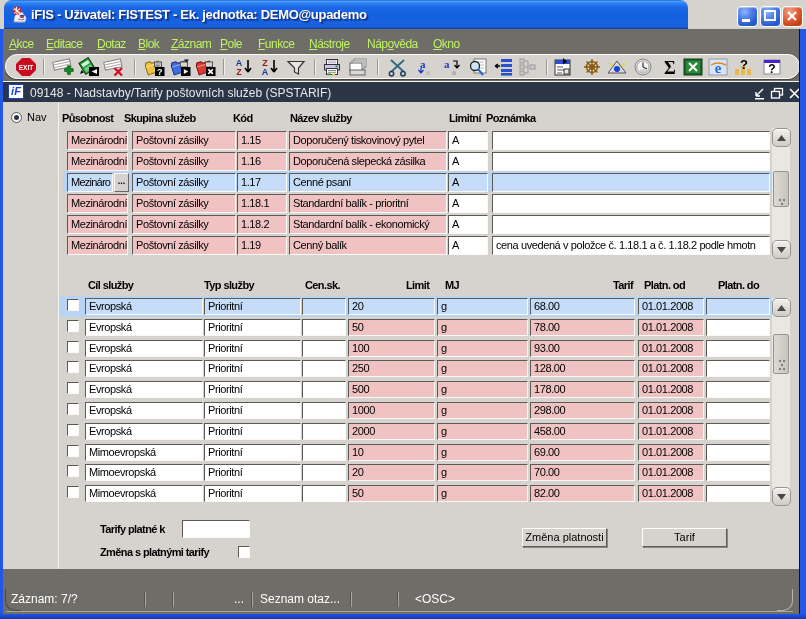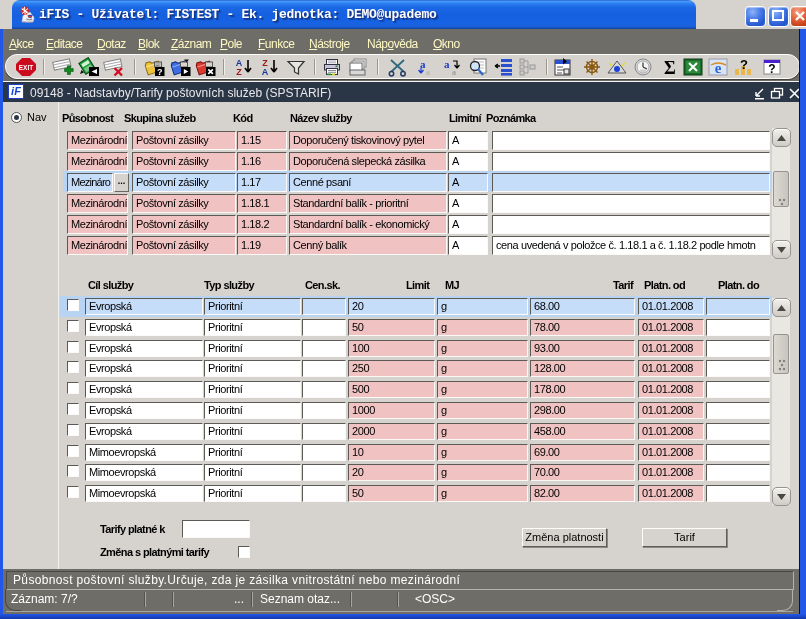--- a/index.html
+++ b/index.html
@@ -1,29 +1,29 @@
 <!DOCTYPE html>
 <html><head><meta charset="utf-8">
 <style>
 *{margin:0;padding:0;box-sizing:border-box;}
 html,body{width:806px;height:619px;overflow:hidden;}
 body{font-family:"Liberation Sans",sans-serif;background:#d6d3ce;position:relative;}
 .abs{position:absolute;}
 
-#titlebar{left:12px;top:0;width:684px;height:29px;
+#titlebar{left:4px;top:0;width:684px;height:29px;
  background:linear-gradient(180deg,#2a63cf 0,#439bfa 5%,#2f81f2 11%,#1a66e4 26%,#1560e0 55%,#1763e4 80%,#1a5fd8 92%,#123f9f 100%);
- border-radius:8px 8px 0 0;font-family:Liberation Mono, monospace;}
+ border-radius:8px 8px 0 0;}
 #title-text{left:27px;top:7px;color:#fff;font-size:13px;font-weight:bold;letter-spacing:-0.3px;text-shadow:1px 1px 0 #17368f,2px 2px 1px rgba(10,25,80,.5);}
 .tbtn{top:6px;width:21px;height:21px;border-radius:4px;border:1px solid #fff;}
 .tbtn.blue{background:radial-gradient(circle at 35% 25%,#8fb4f8 0,#4a7ce8 40%,#2456cc 78%,#2e64d8 100%);box-shadow:inset 0 1px 1px rgba(255,255,255,.5);}
 .tbtn.red{background:radial-gradient(circle at 35% 25%,#f4a088 0,#e2633a 42%,#c23c12 80%,#cc5022 100%);box-shadow:inset 0 1px 1px rgba(255,255,255,.45);}
 .tbtn svg{position:absolute;left:0;top:0;}
 
 #menubar{left:0;top:29px;width:806px;height:25px;background:#6f6d68;}
-.mi{position:absolute;top:8px;color:#fef9c3;font-size:12px;letter-spacing:-0.5px;white-space:pre;}
+.mi{position:absolute;top:8px;color:#bef264;font-size:12px;letter-spacing:-0.5px;white-space:pre;}
 .mi u{text-decoration:underline;}
 
 #toolband{left:0;top:54px;width:806px;height:28px;background:#6f6d68;}
 #pill{position:absolute;left:5px;top:0;width:795px;height:25px;background:#d6d3ce;border:1px solid #fcfcfa;border-radius:12px;box-shadow:0 1px 0 #45443f;}
 .ic{position:absolute;top:2px;width:22px;height:20px;}
 .tsep{position:absolute;top:4px;width:2px;height:16px;background:#9a9890;border-right:1px solid #f0efec;}
 
 #innerbar{left:3px;top:81px;width:796px;height:21px;background:#2a3545;border-top:1px solid #f5f4f2;}
 #iflogo{left:5px;top:2px;width:16px;height:15px;background:#fff;border:1px solid #2040c0;font-size:11px;font-weight:bold;font-style:italic;color:#1545d8;text-align:center;line-height:13px;}
 #innertitle{left:27px;top:4px;color:#e8e8ec;font-size:12px;}
@@ -321,21 +321,20 @@
  
  <div class="hdr" style="left:97px;top:421px">Tarify platné k</div>
  <div class="fld white" style="left:179px;top:418px;width:68px;height:18px"></div>
  <div class="hdr" style="left:97px;top:444px">Změna s platnými tarify</div>
  <div class="cb" style="left:235px;top:444px"></div>
  <div class="btn" style="left:519px;top:426px;width:85px">Změna platnosti</div>
  <div class="btn" style="left:639px;top:426px;width:85px">Tarif</div>
 </div>
 
 <div class="abs" id="status">
- <div id="st1">Působnost poštovní služby.Určuje, zda je zásilka vnitrostátní nebo mezinárodní</div>
  <div class="st2" style="left:11px">Záznam: 7/?</div>
  <div class="st2" style="left:234px">...</div>
  <div class="st2" style="left:260px">Seznam otaz...</div>
  <div class="st2" style="left:415px">&lt;OSC&gt;</div>
  <div class="stsep" style="left:145px"></div>
  <div class="stsep" style="left:173px"></div>
  <div class="stsep" style="left:252px"></div>
  <div class="stsep" style="left:351px"></div>
  <div class="stsep" style="left:398px"></div>
  <div style="position:absolute;left:6px;top:42px;width:787px;height:1px;background:#a8a6a0"></div>

